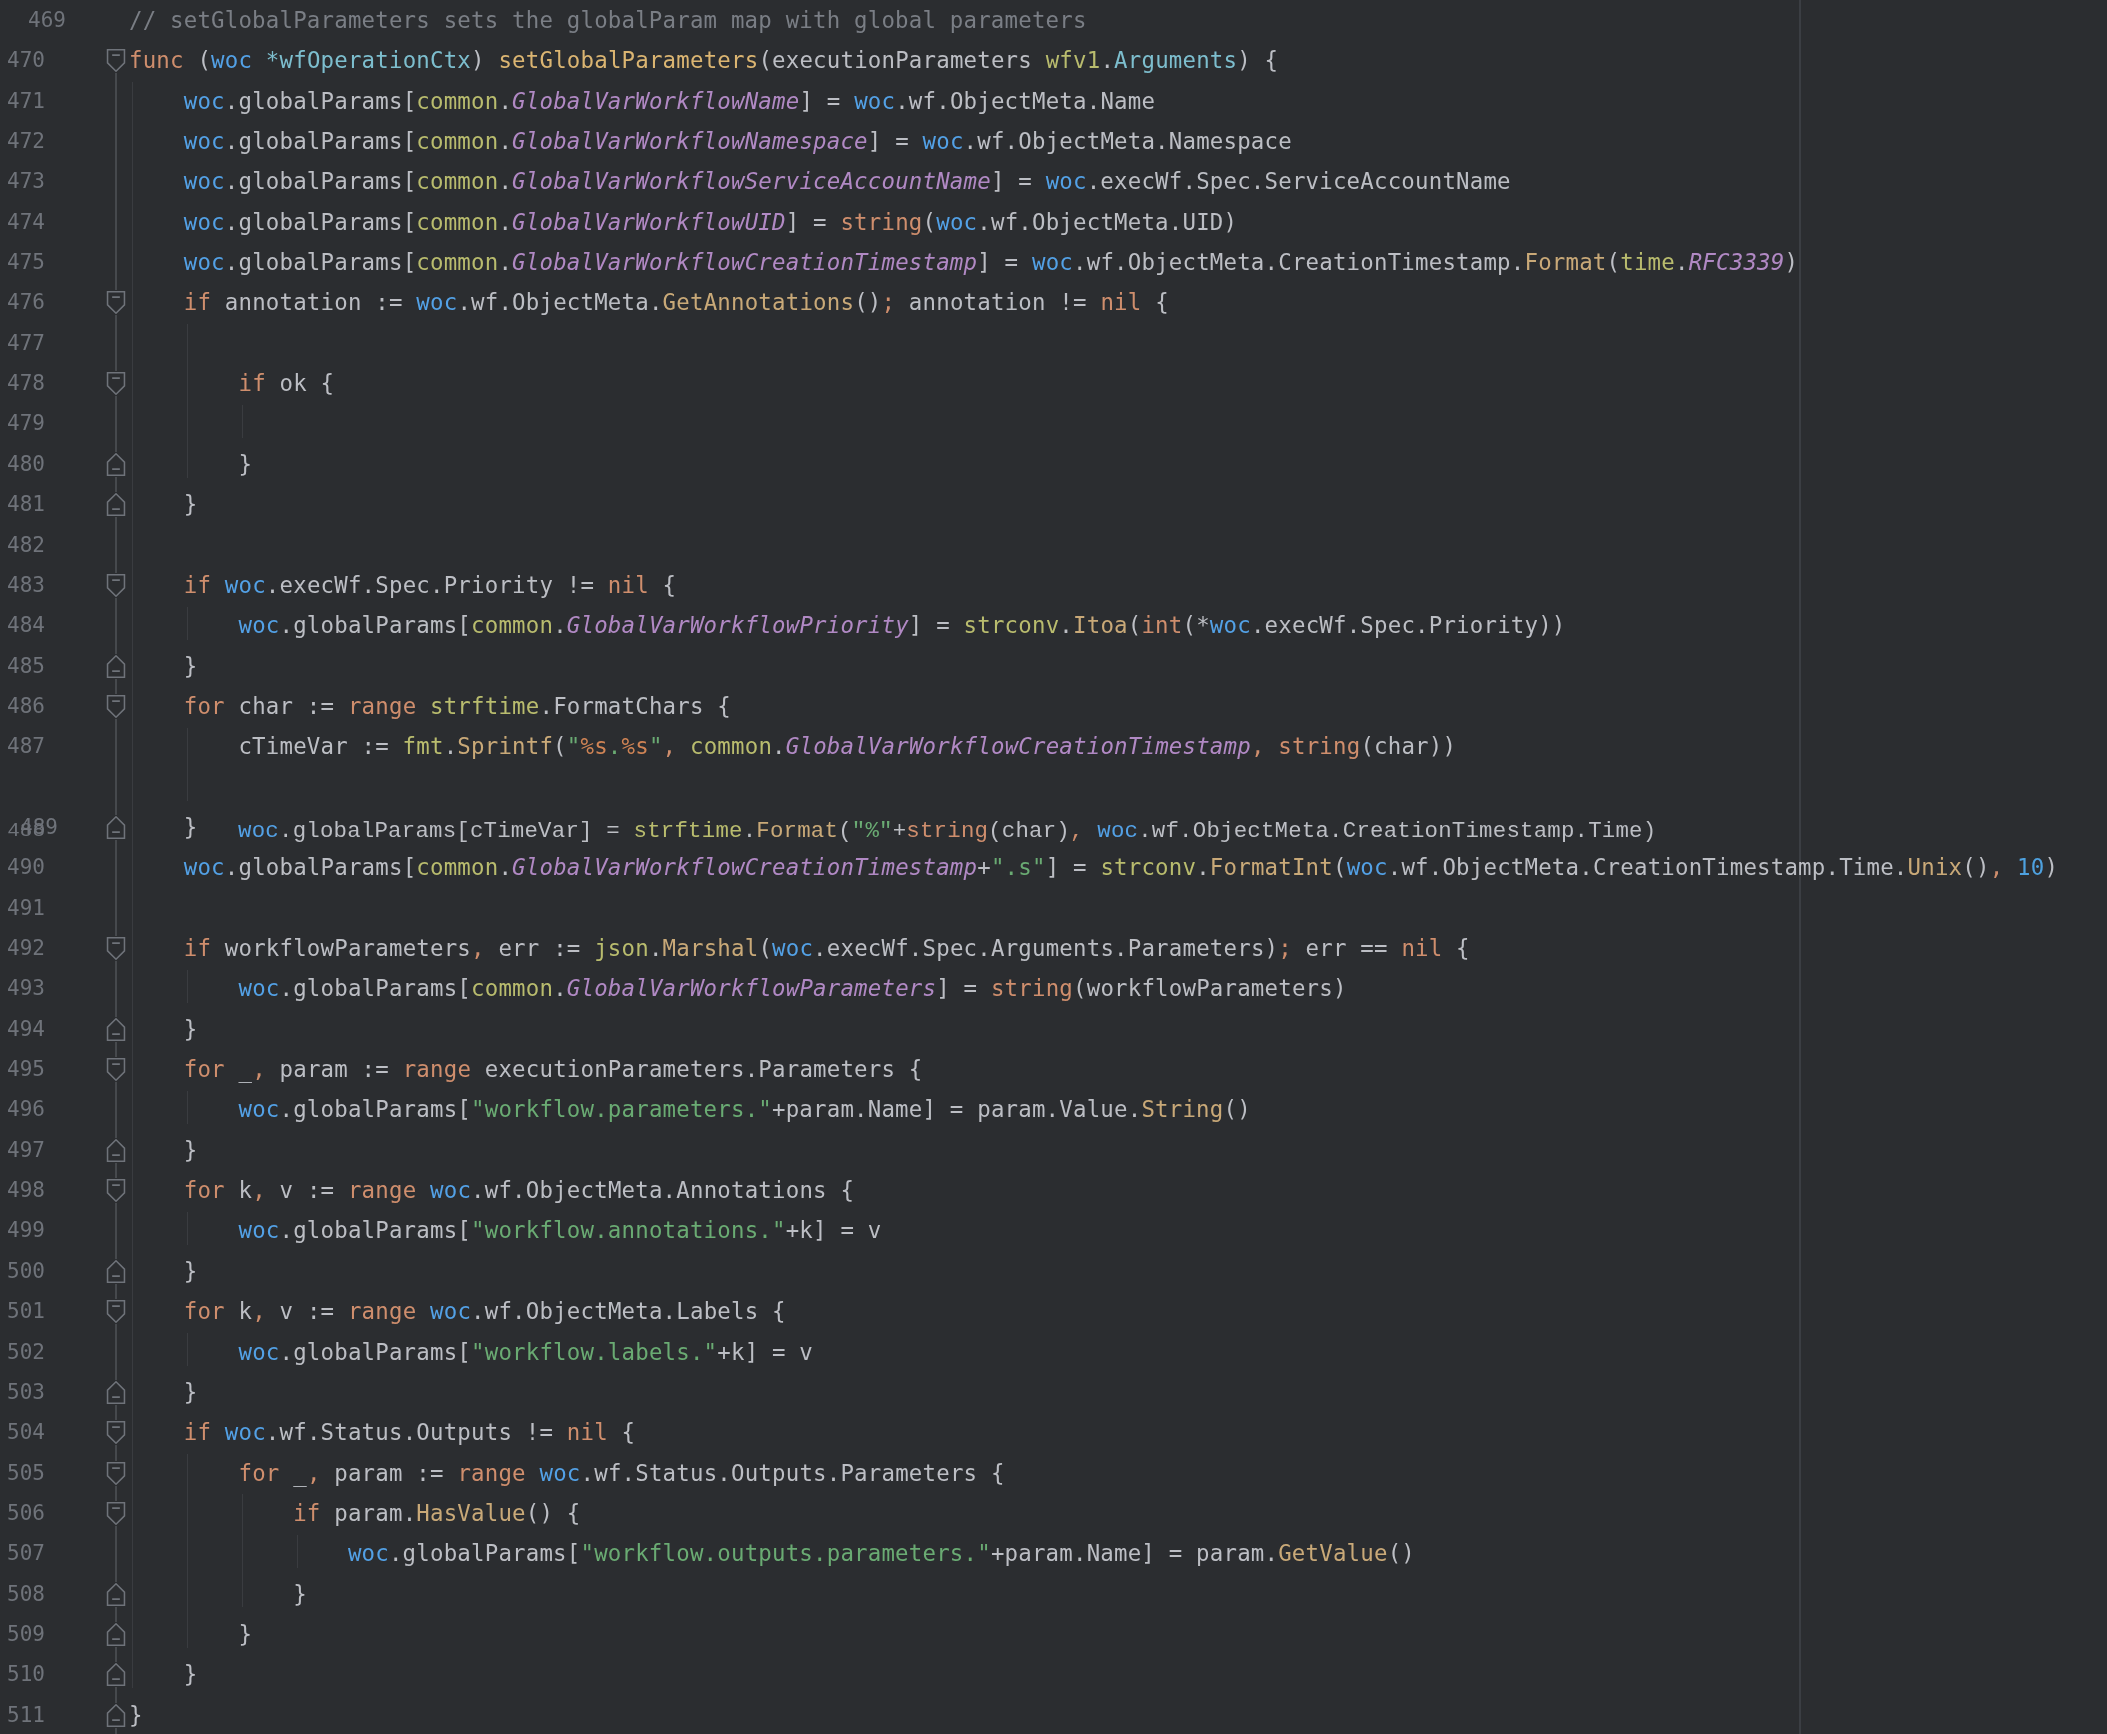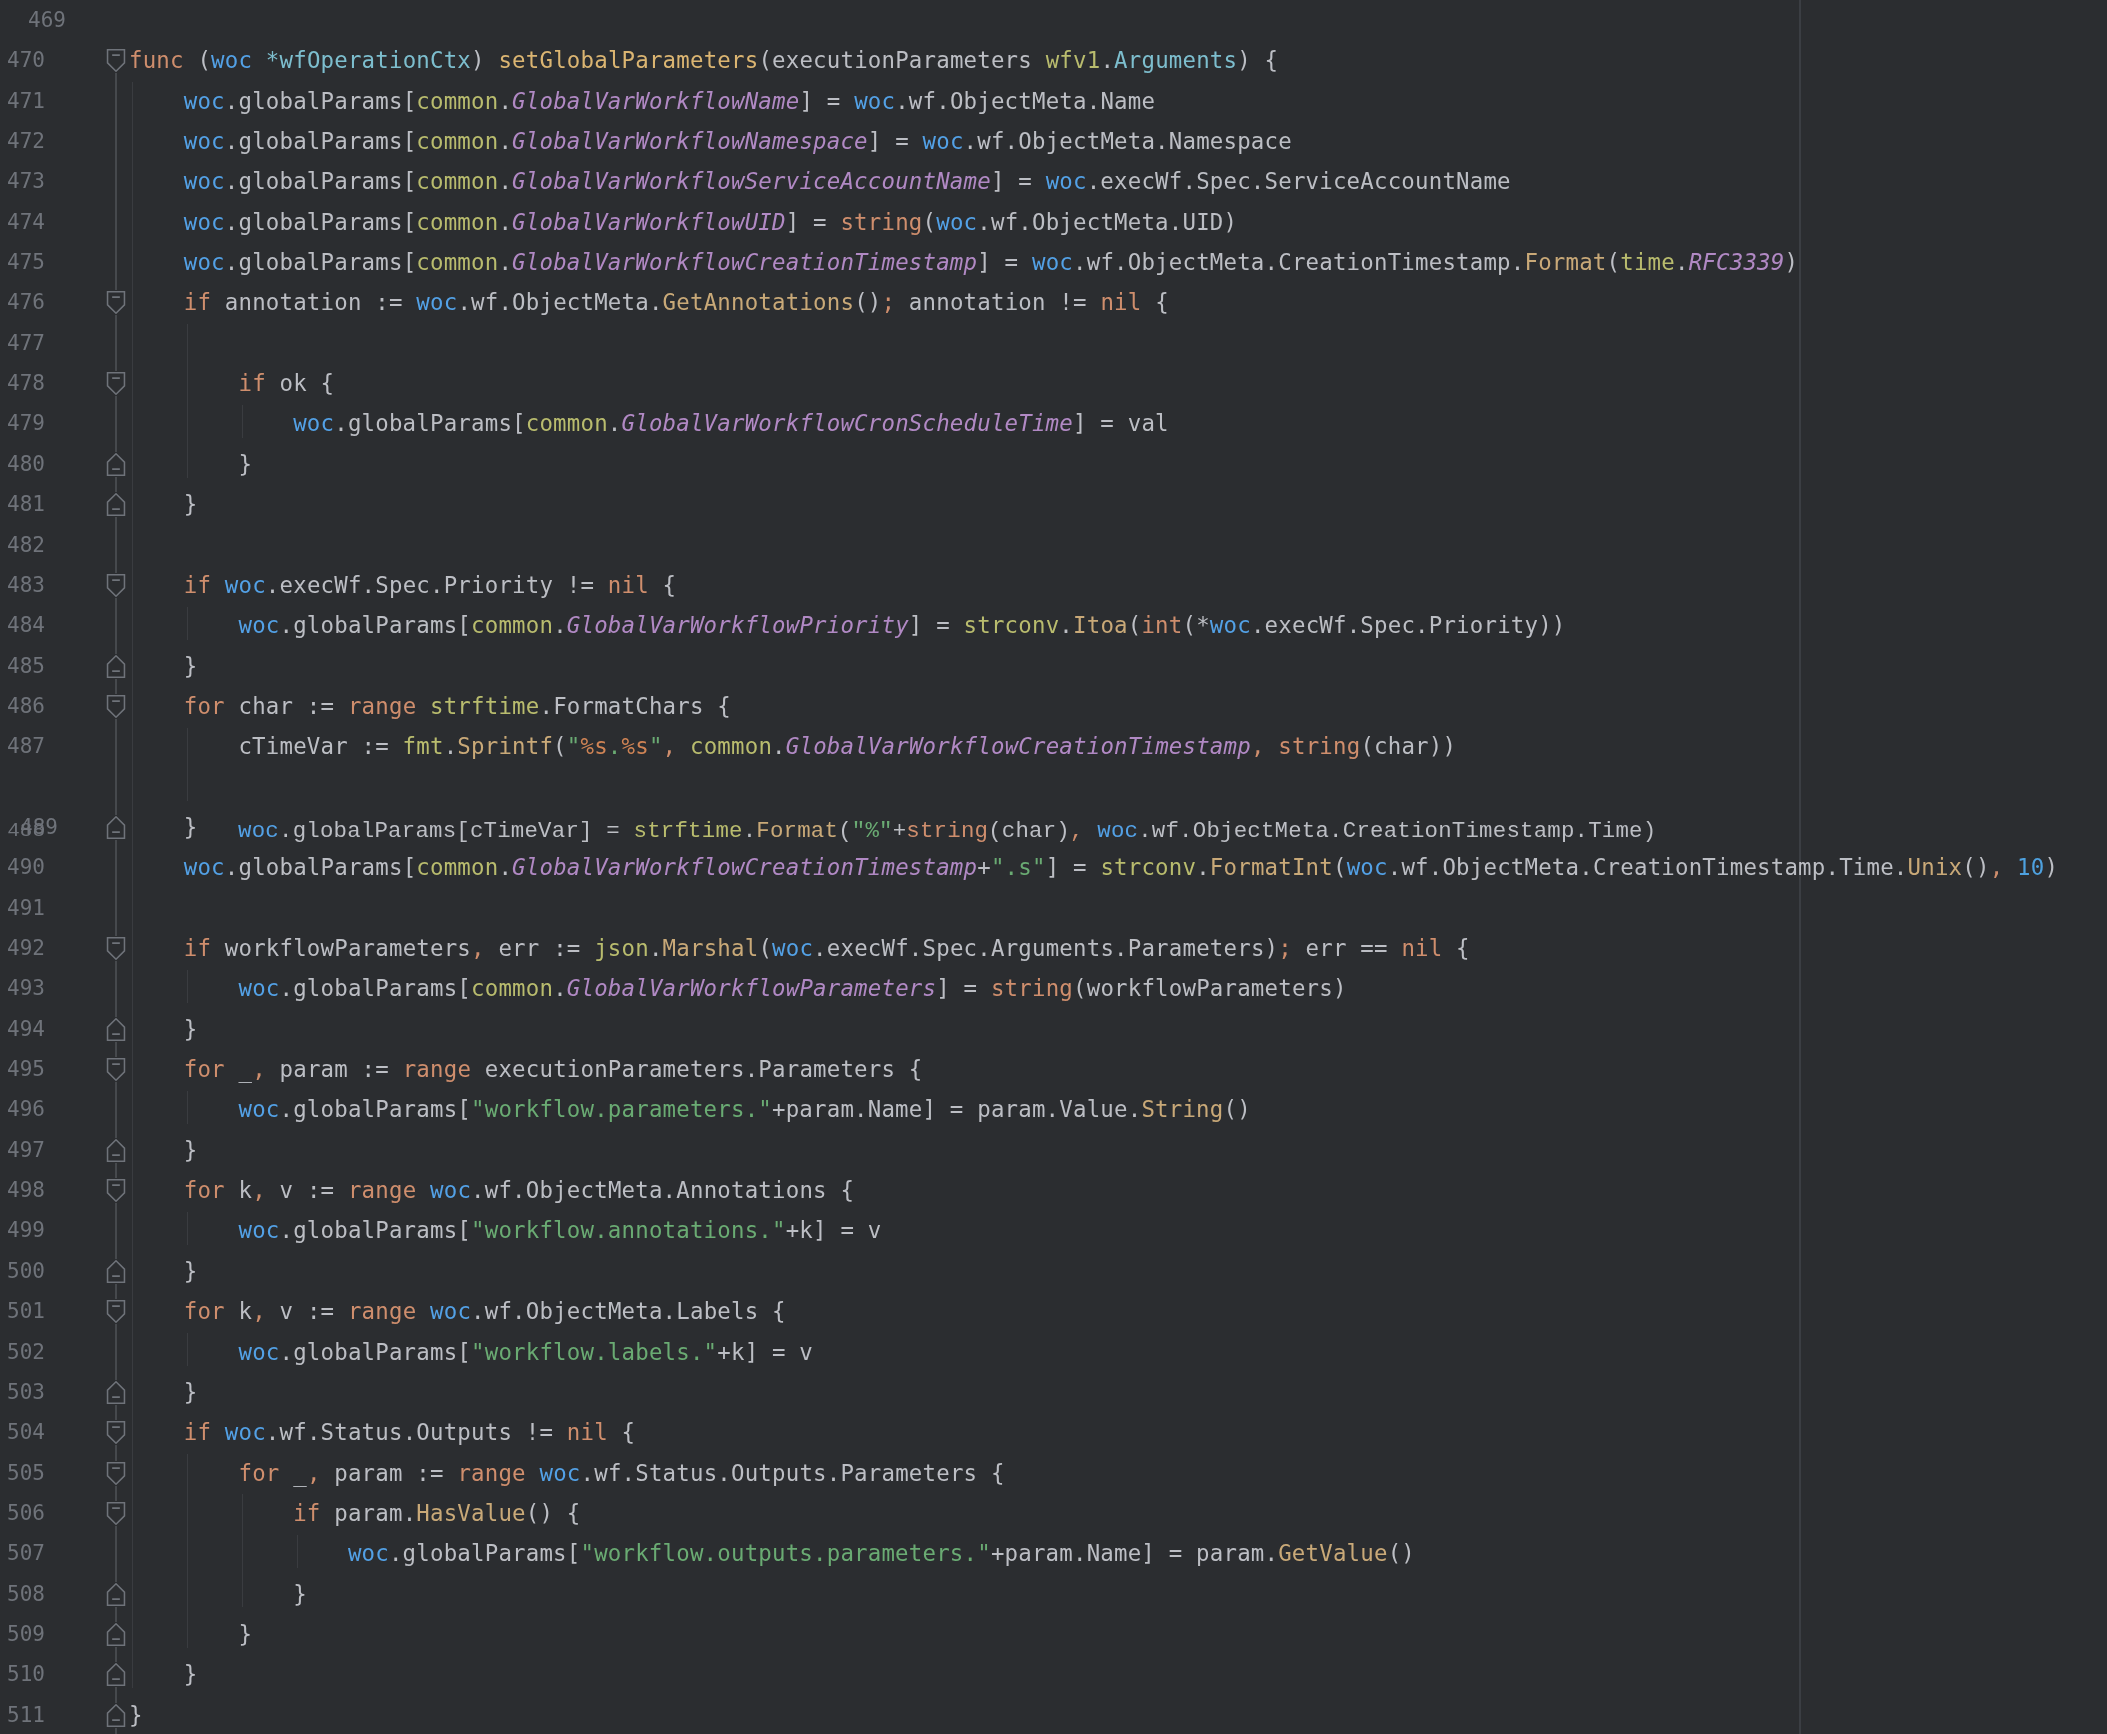--- a/index.html
+++ b/index.html
@@ -50,20 +50,21 @@
       <div class="iguide" style="left: 187px; top: 1212px; height: 33px;"></div>
       <div class="iguide" style="left: 187px; top: 1333px; height: 33px;"></div>
       <div class="iguide" style="left: 187px; top: 1454px; height: 194px;"></div>
       <div class="iguide" style="left: 242px; top: 1494px; height: 113px;"></div>
       <div class="iguide" style="left: 297px; top: 1535px; height: 33px;"></div>
     </div>
   <div class="fold-connector" id="foldline" style="left: 115px; top: 67px; bottom: 0px;"></div>
   <div id="lines">
       <div class="row" style="top: 0px; height: 40px;">
         <div class="num" style="line-height: 40px; padding-left: 21px;">469</div>
+        <div class="code" style="line-height: 40px;"><span class="tk-c">// setGlobalParameters sets the globalParam map with global parameters</span></div>
       </div>
       <div class="row" style="top: 40px; height: 40px;">
         <div class="num" style="line-height: 40px;">470</div>
         <div class="fold" style="top: 7.8px; height: 25px; background: rgb(43, 45, 48);"><svg width="20" height="25" viewBox="0 0 26 32">
             <path d="M2 2 H24 V19 L13 30 L2 19 Z M8 9 H18" fill="none" stroke="#6F737A" stroke-width="2"></path>
           </svg></div>
         <div class="code" style="line-height: 40px;"><span class="tk-k">func</span><span class="tk-p"> (</span><span class="tk-v">woc</span><span class="tk-p"> </span><span class="tk-ty">*wfOperationCtx</span><span class="tk-p">) </span><span class="tk-fn">setGlobalParameters</span><span class="tk-p">(executionParameters </span><span class="tk-pk">wfv1</span><span class="tk-p">.</span><span class="tk-ty">Arguments</span><span class="tk-p">) {</span></div>
       </div>
       <div class="row" style="top: 81px; height: 40px;">
         <div class="num" style="line-height: 40px;">471</div>
@@ -97,21 +98,20 @@
       </div>
       <div class="row" style="top: 363px; height: 40px;">
         <div class="num" style="line-height: 40px;">478</div>
         <div class="fold" style="top: 7.8px; height: 25px; background: rgb(43, 45, 48);"><svg width="20" height="25" viewBox="0 0 26 32">
             <path d="M2 2 H24 V19 L13 30 L2 19 Z M8 9 H18" fill="none" stroke="#6F737A" stroke-width="2"></path>
           </svg></div>
         <div class="code" style="line-height: 40px;"><span class="tk-p">        </span><span class="tk-k">if</span><span class="tk-p"> ok {</span></div>
       </div>
       <div class="row" style="top: 403px; height: 40px;">
         <div class="num" style="line-height: 40px;">479</div>
-        <div class="code" style="line-height: 40px;"><span class="tk-p">            </span><span class="tk-v">woc</span><span class="tk-p">.globalParams[</span><span class="tk-pk">common</span><span class="tk-p">.</span><span class="tk-ct">GlobalVarWorkflowCronScheduleTime</span><span class="tk-p">] = val</span></div>
       </div>
       <div class="row" style="top: 444px; height: 40px;">
         <div class="num" style="line-height: 40px;">480</div>
         <div class="fold" style="top: 7.8px; height: 25px; background: rgb(43, 45, 48);"><svg width="20" height="25" viewBox="0 0 26 32">
             <path d="M2 30 H24 V13 L13 2 L2 13 Z M8 22 H18" fill="none" stroke="#6F737A" stroke-width="2"></path>
           </svg></div>
         <div class="code" style="line-height: 40px;"><span class="tk-p">        }</span></div>
       </div>
       <div class="row" style="top: 484px; height: 40px;">
         <div class="num" style="line-height: 40px;">481</div>

